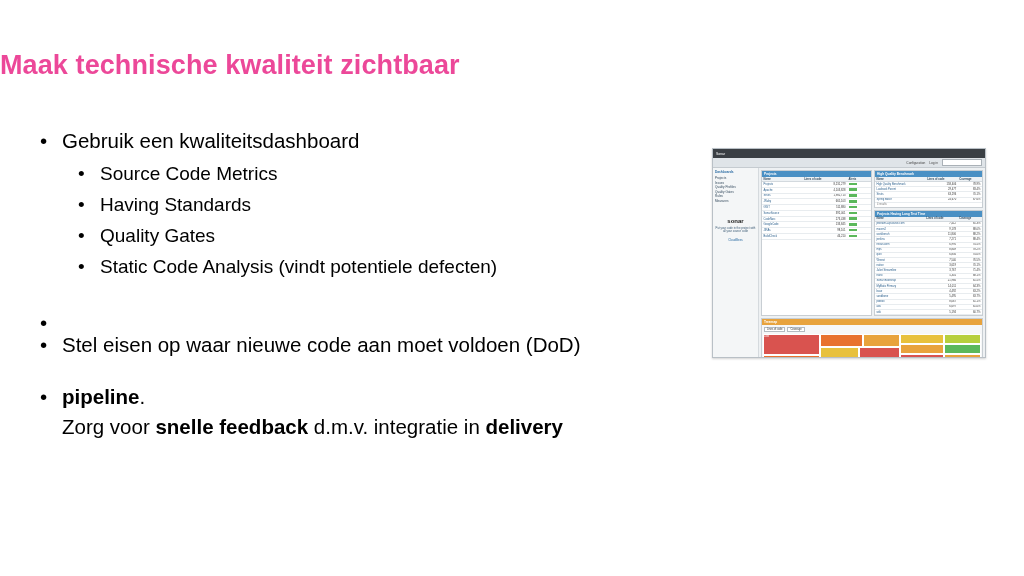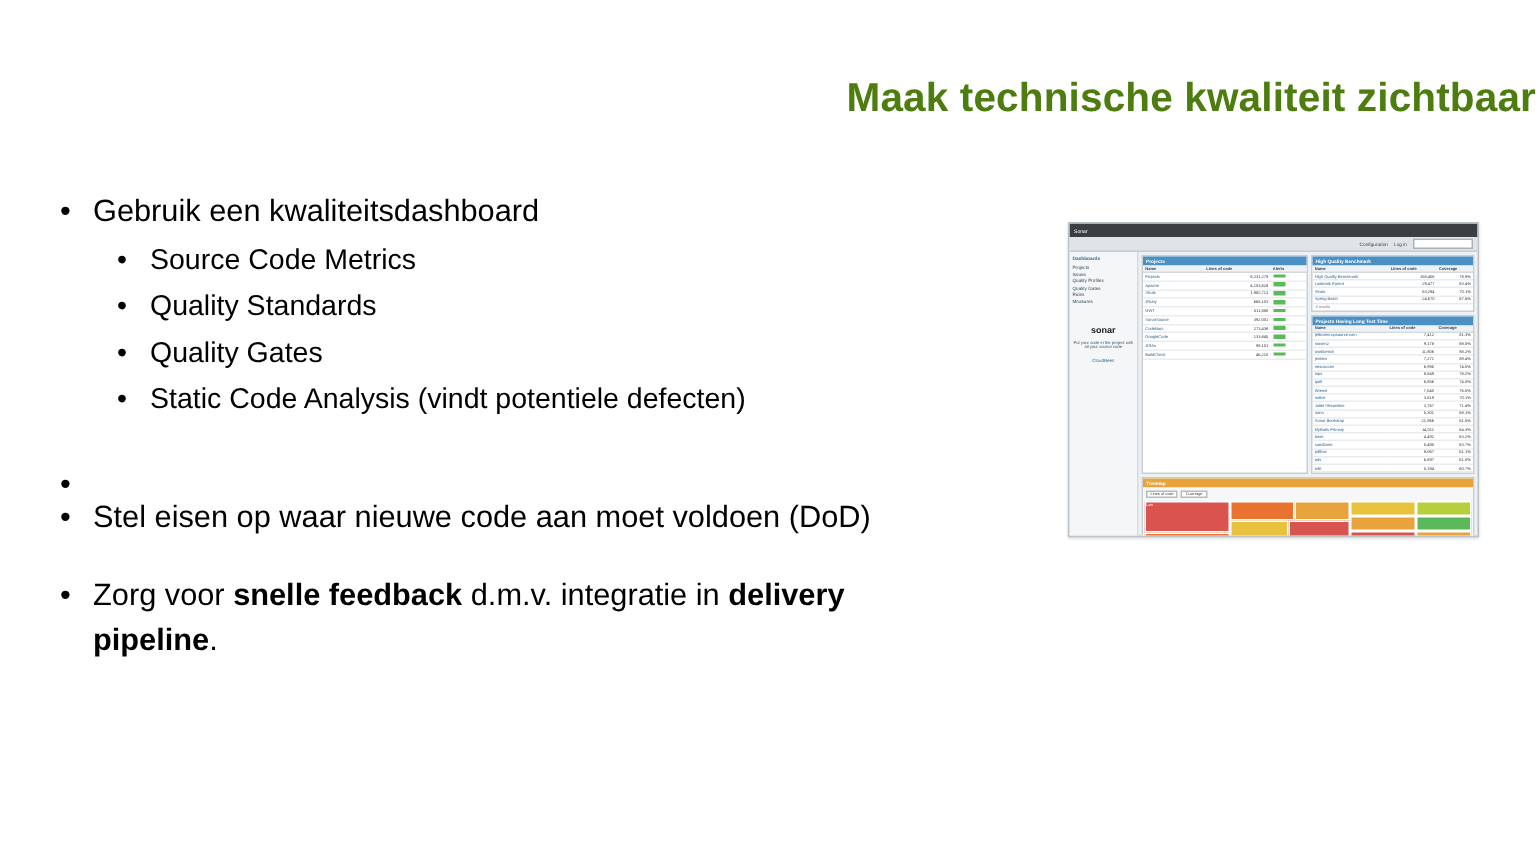--- a/index.html
+++ b/index.html
@@ -18,24 +18,24 @@
   .slide {
     position: relative;
     width: 1024px;
     height: 576px;
   }
   .slide-title {
     position: absolute;
     top: 50px;
     left: 0;
     width: 1024px;
-    text-align: right;
+    text-align: left;
     font-size: 27px;
     font-weight: bold;
-    color: #4d7c0f;
+    color: #ec4899;
     letter-spacing: 0.1px;
   }
   .body-area {
     position: absolute;
     top: 126px;
     left: 22px;
     width: 660px;
   }
   ul.lvl1 {
     list-style: none;
@@ -306,21 +306,21 @@
       <li>
         <span class="bullet">•</span>
         <span>Gebruik een kwaliteitsdashboard</span>
         <ul class="lvl2">
           <li>
             <span class="bullet">•</span>
             <span>Source Code Metrics</span>
           </li>
           <li>
             <span class="bullet">•</span>
-            <span>Quality Standards</span>
+            <span>Having Standards</span>
           </li>
           <li>
             <span class="bullet">•</span>
             <span>Quality Gates</span>
           </li>
           <li>
             <span class="bullet">•</span>
             <span>Static Code Analysis (vindt potentiele defecten)</span>
           </li>
         </ul>
@@ -337,24 +337,24 @@
       <li>
         <span class="bullet">•</span>
         <span>Stel eisen op waar nieuwe code aan moet voldoen (DoD)</span>
       </li>
 
       <li class="gap-sm"></li>
 
       <li>
         <span class="bullet">•</span>
         <span class="line2">
-          <span>Zorg voor </span><b>snelle feedback</b><span> d.m.v. integratie in </span><b>delivery</b>
+          <b>pipeline</b><span>.</span>
         </span>
         <span class="line2">
-          <b>pipeline</b><span>.</span>
+          <span>Zorg voor </span><b>snelle feedback</b><span> d.m.v. integratie in </span><b>delivery</b>
         </span>
       </li>
 
     </ul>
   </div>
 
   <div class="sonar-image">
 
 
     <div class="sq-window">

